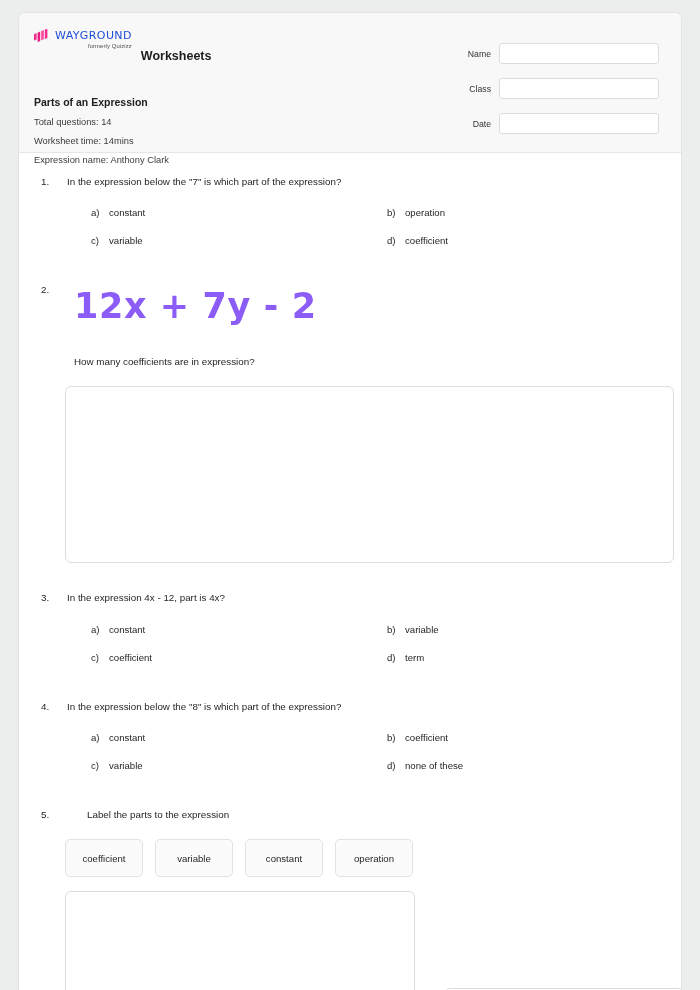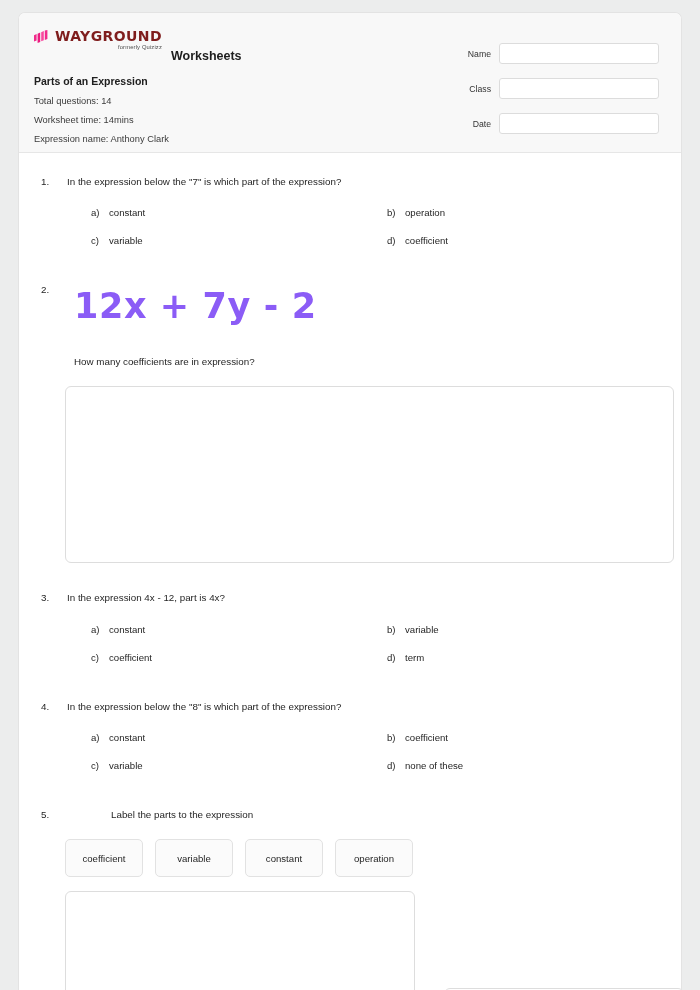--- a/index.html
+++ b/index.html
@@ -52,44 +52,44 @@
     align-items: flex-end;
     line-height: 1;
   }
   .logo-top {
     display: flex;
     align-items: center;
     gap: 3px;
   }
   .logo-mark { display: block; }
   .logo-word {
-    font-size: 14px;
-    font-weight: bold;
+    font-size: 11px;
+    font-weight: normal;
     letter-spacing: 0.4px;
-    color: #7f1d1d;
+    color: #1d4ed8;
     font-family: "DejaVu Sans", sans-serif;
   }
   .logo-sub {
     font-size: 5.8px;
     color: #4a4a4a;
     margin-top: 2px;
     letter-spacing: 0.15px;
     font-family: "Liberation Sans", sans-serif;
   }
   .ws-word {
     font-size: 12.5px;
     font-weight: bold;
     color: #1d1d1d;
     margin-top: 20px;
   }
   .ws-title {
     font-size: 10.5px;
     font-weight: bold;
     color: #202020;
-    margin-top: 18px;
+    margin-top: 39px;
   }
   .ws-meta {
     font-size: 9.3px;
     color: #3b3b3b;
     margin-top: 9px;
   }
 
   .hdr-right {
     width: 215px;
     padding-top: 14px;
@@ -333,21 +333,21 @@
             </div>
           </div>
         </div>
       </div>
 
       <div class="gap-md"></div>
 
       <div class="question">
         <div class="qnum">5.</div>
         <div class="qbody" style="margin-left:-26px;">
-          <div class="qtext" style="margin-left:42px;padding-left:28px;">Label the parts to the expression</div>
+          <div class="qtext" style="margin-left:18px;padding-left:28px;">Label the parts to the expression</div>
           <div class="chips">
             <div class="chip">
               <span>coefficient</span>
             </div>
             <div class="chip">
               <span>variable</span>
             </div>
             <div class="chip">
               <span>constant</span>
             </div>

